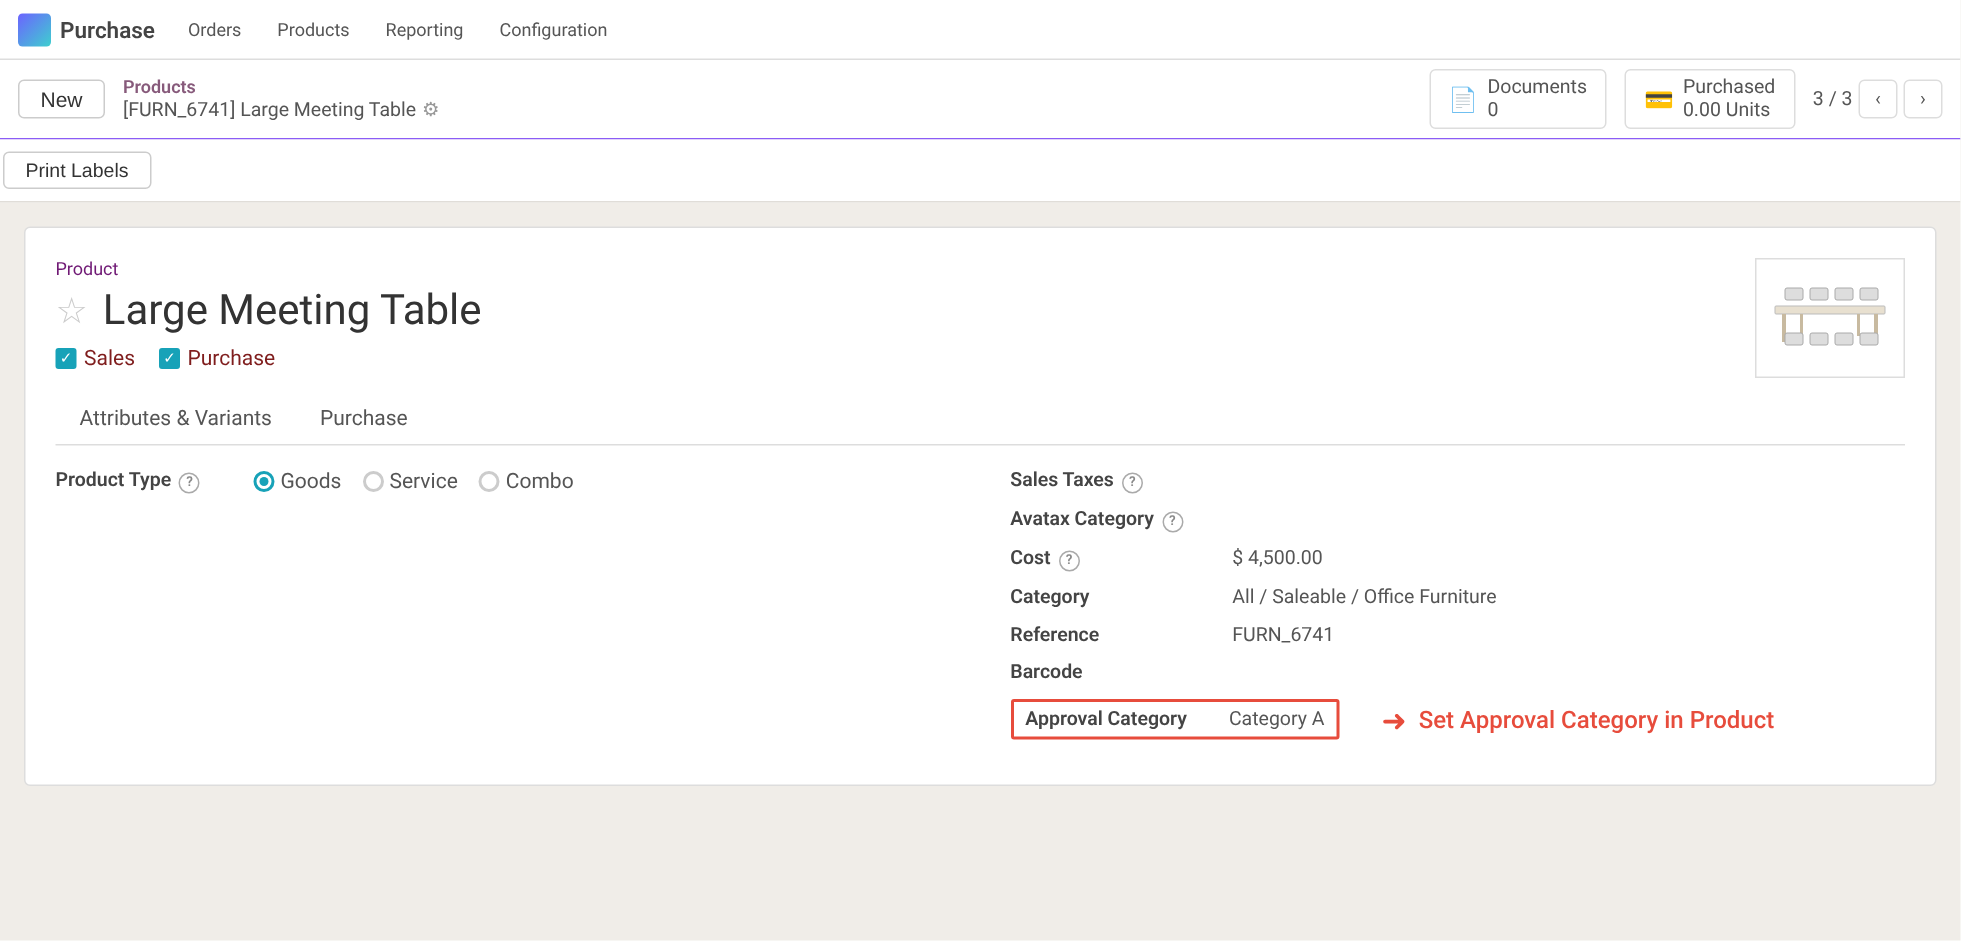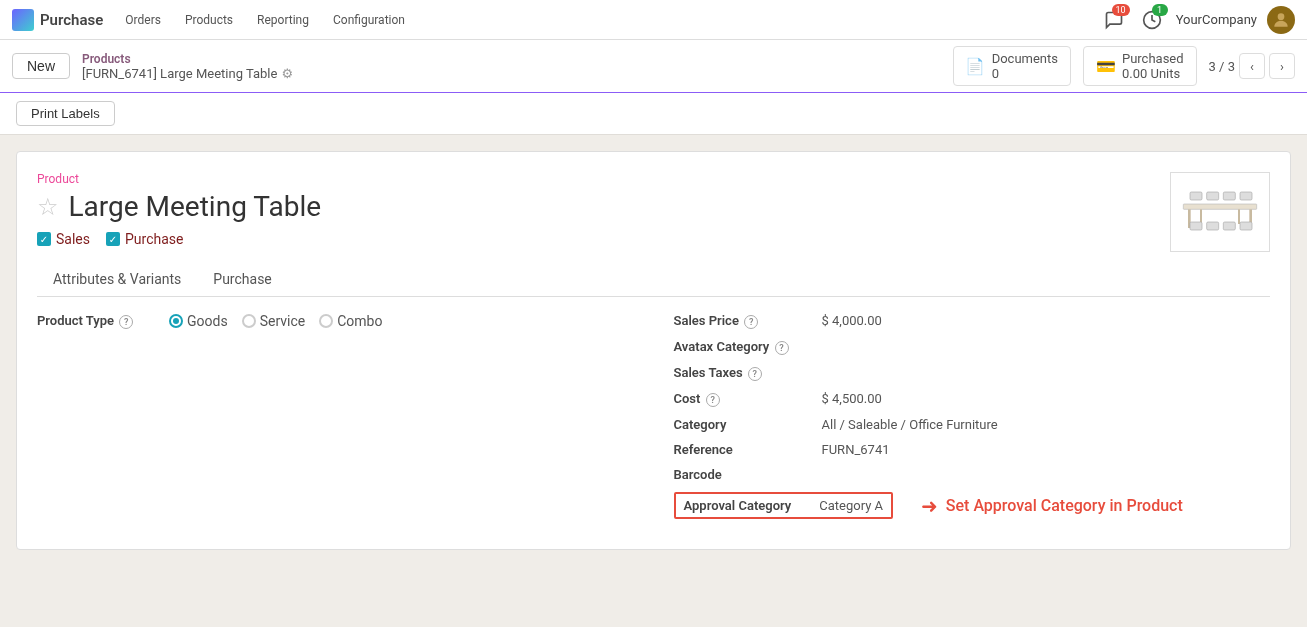--- a/index.html
+++ b/index.html
@@ -26,28 +26,28 @@
     .breadcrumb-current { font-size: 13px; color: #555; display: flex; align-items: center; gap: 4px; }
     .gear-icon { color: #999; font-size: 13px; cursor: pointer; }
     .breadcrumb-right { margin-left: auto; display: flex; align-items: center; gap: 12px; }
     .stat-btn { display: flex; align-items: center; gap: 6px; border: 1px solid #ddd; border-radius: 4px; padding: 4px 12px; background: #fff; cursor: pointer; color: #555; font-size: 13px; }
     .stat-btn-icon { color: #777; font-size: 16px; }
     .stat-label { display: flex; flex-direction: column; }
     .pagination { display: flex; align-items: center; gap: 4px; font-size: 13px; color: #555; }
     .pag-btn { border: 1px solid #ddd; background: #fff; width: 26px; height: 26px; display: flex; align-items: center; justify-content: center; border-radius: 4px; cursor: pointer; color: #555; }
 
     
-    .action-bar { background: #fff; padding: 8px 16px; border-bottom: 1px solid #e0ddd8; }
+    .action-bar { background: #fff; padding: 8px 2px; border-bottom: 1px solid #e0ddd8; }
     .btn-print { border: 1px solid #ccc; background: #fff; padding: 4px 14px; border-radius: 4px; cursor: pointer; font-size: 13px; color: #333; }
 
     
     .main-content { padding: 16px; }
     .product-card { background: #fff; border-radius: 4px; border: 1px solid #ddd; padding: 20px; position: relative; }
 
-    .product-label { font-size: 12px; color: #ec4899; margin-bottom: 4px; }
+    .product-label { font-size: 12px; color: #701a75; margin-bottom: 4px; }
     .product-title-row { display: flex; align-items: center; gap: 10px; margin-bottom: 8px; }
     .star-icon { font-size: 24px; color: #ccc; cursor: pointer; }
     .product-title { font-size: 28px; font-weight: 400; color: #333; }
     .product-checks { display: flex; align-items: center; gap: 16px; margin-bottom: 16px; }
     .check-item { display: flex; align-items: center; gap: 5px; font-size: 14px; color: #7f1d1d; }
     .check-box { width: 14px; height: 14px; border-radius: 2px; background: #17a2b8; display: flex; align-items: center; justify-content: center; }
     .check-box::after { content: '✓'; color: #fff; font-size: 10px; }
     .product-image { position: absolute; top: 20px; right: 20px; width: 100px; height: 80px; border: 1px solid #ddd; display: flex; align-items: center; justify-content: center; overflow: hidden; }
     .product-image svg { width: 80px; height: 60px; }
 
@@ -85,42 +85,20 @@
 <div class="top-nav">
   <div class="top-nav-logo">
     <div class="logo-icon"></div>
     <span class="top-nav-title">Purchase</span>
   </div>
   <div class="top-nav-items">
     <span class="nav-item">Orders</span>
     <span class="nav-item">Products</span>
     <span class="nav-item">Reporting</span>
     <span class="nav-item">Configuration</span>
-  </div>
-  <div class="top-nav-right">
-    <div class="nav-icon-btn">
-      <svg width="20" height="20" viewBox="0 0 24 24" fill="none" stroke="#555" stroke-width="2">
-        <path d="M21 15a2 2 0 0 1-2 2H7l-4 4V5a2 2 0 0 1 2-2h14a2 2 0 0 1 2 2z"></path>
-      </svg>
-      <span class="badge">10</span>
-    </div>
-    <div class="nav-icon-btn">
-      <svg width="20" height="20" viewBox="0 0 24 24" fill="none" stroke="#555" stroke-width="2">
-        <circle cx="12" cy="12" r="10"></circle>
-          <polyline points="12 6 12 12 16 14"></polyline>
-      </svg>
-      <span class="badge" style="background:#28a745;">1</span>
-    </div>
-    <span class="nav-company">YourCompany</span>
-    <div class="nav-avatar">
-      <svg width="20" height="20" viewBox="0 0 24 24" fill="#c8a55a">
-        <circle cx="12" cy="8" r="4"></circle>
-          <path d="M4 20c0-4 3.6-7 8-7s8 3 8 7"></path>
-      </svg>
-    </div>
   </div>
 </div>
 
 <div class="breadcrumb-bar">
   <button class="btn-new">New</button>
   <div class="breadcrumb-path">
     <a class="breadcrumb-link">Products</a>
     <span class="breadcrumb-current">
       <span>[FURN_6741] Large Meeting Table</span>
       <span class="gear-icon">⚙</span>
@@ -219,35 +197,28 @@
               <div class="radio-circle"></div>
               <span>Combo</span>
             </div>
           </div>
         </div>
       </div>
 
       <div class="right-col">
         <div class="right-field-row">
           <span class="right-label">
-            <span>Sales Price</span>
-            <span class="help-icon">?</span>
-          </span>
-          <span class="right-value">$ 4,000.00</span>
+            <span>Sales Taxes</span>
+            <span class="help-icon">?</span>
+          </span>
+          <span class="right-value"></span>
         </div>
         <div class="right-field-row">
           <span class="right-label">
             <span>Avatax Category</span>
-            <span class="help-icon">?</span>
-          </span>
-          <span class="right-value"></span>
-        </div>
-        <div class="right-field-row">
-          <span class="right-label">
-            <span>Sales Taxes</span>
             <span class="help-icon">?</span>
           </span>
           <span class="right-value"></span>
         </div>
         <div class="right-field-row">
           <span class="right-label">
             <span>Cost</span>
             <span class="help-icon">?</span>
           </span>
           <span class="right-value">$ 4,500.00</span>

